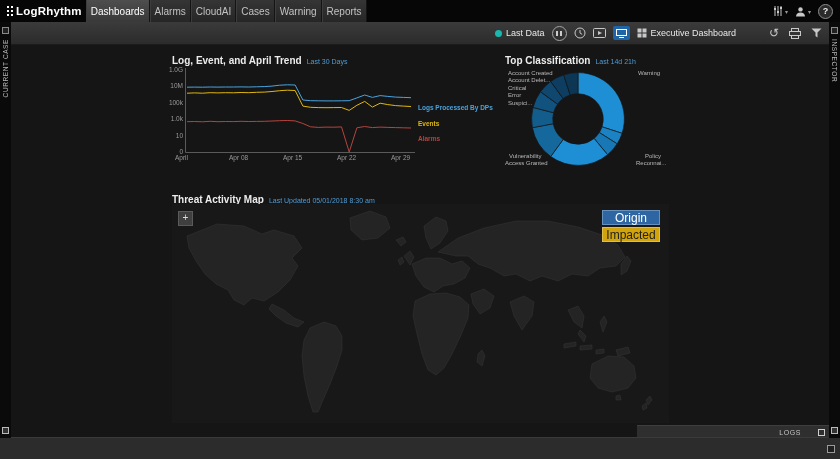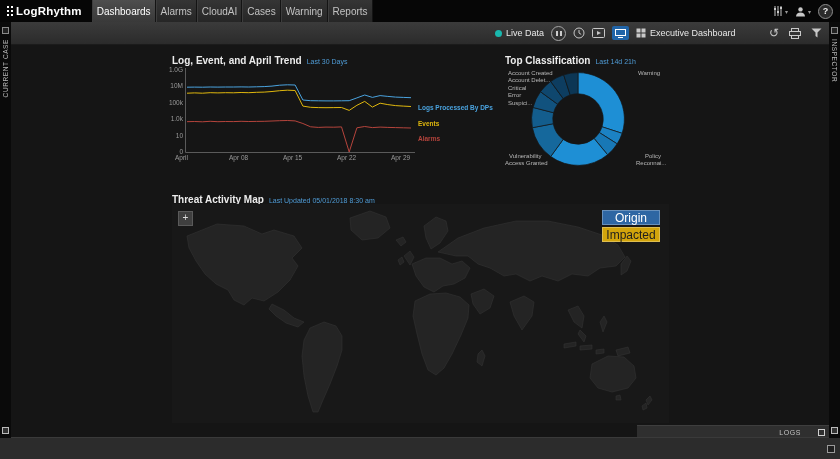--- a/index.html
+++ b/index.html
@@ -2,21 +2,21 @@
 <html><head>
 <meta charset="utf-8">
 <style>
   html,body{margin:0;padding:0;background:#151515;}
   body{width:840px;height:459px;position:relative;overflow:hidden;
        font-family:"Liberation Sans",sans-serif;-webkit-font-smoothing:antialiased;}
 
   
   .topbar{position:absolute;top:0;left:0;right:0;height:22px;background:#060606;
           display:flex;align-items:stretch;z-index:5;}
-  .logo{display:flex;align-items:center;padding:0 10px 0 7px;color:#fff;
+  .logo{display:flex;align-items:center;padding:0 4px 0 7px;color:#fff;
         font-weight:bold;font-size:11.5px;letter-spacing:.2px;}
   .logo-dots{width:2px;height:2px;background:#fff;margin-right:7px;margin-top:-8px;
         box-shadow:0 4px #fff,0 8px #fff,4px 0 #fff,4px 4px #fff,4px 8px #fff;}
   .nav-tabs{display:flex;}
   .tab{padding:0 4px;display:flex;align-items:center;font-size:10px;color:#c2c2c2;
        background:linear-gradient(#353535,#262626);border-right:1px solid #141414;
        border-left:1px solid #3d3d3d;cursor:pointer;}
   .tab.active{background:linear-gradient(#4e4e4e,#393939);color:#fff;}
   .topbar-right{margin-left:auto;display:flex;align-items:center;gap:7px;padding-right:7px;}
   .search{width:106px;height:13px;background:#141414;border:1px solid #3a3a3a;
@@ -120,21 +120,21 @@
       <span class="caret">▾</span>
     </span>
     <span class="help">?</span>
   </div>
 </header>
 
 <div class="toolbar">
   <div class="tb-center">
     <span class="live">
       <span class="live-dot"></span>
-      <span>Live Data</span>
+      <span>Last Data</span>
     </span>
     <span class="pause">
         <i></i>
         <i></i>
       </span>
     <span class="tb-ic">
       <svg width="12" height="12" viewBox="0 0 12 12">
           <circle cx="6" cy="6" r="5" fill="none" stroke="#c8c8c8"></circle>
           <path d="M6 3v3l2.2 1.4" stroke="#c8c8c8" fill="none"></path>
         </svg>

